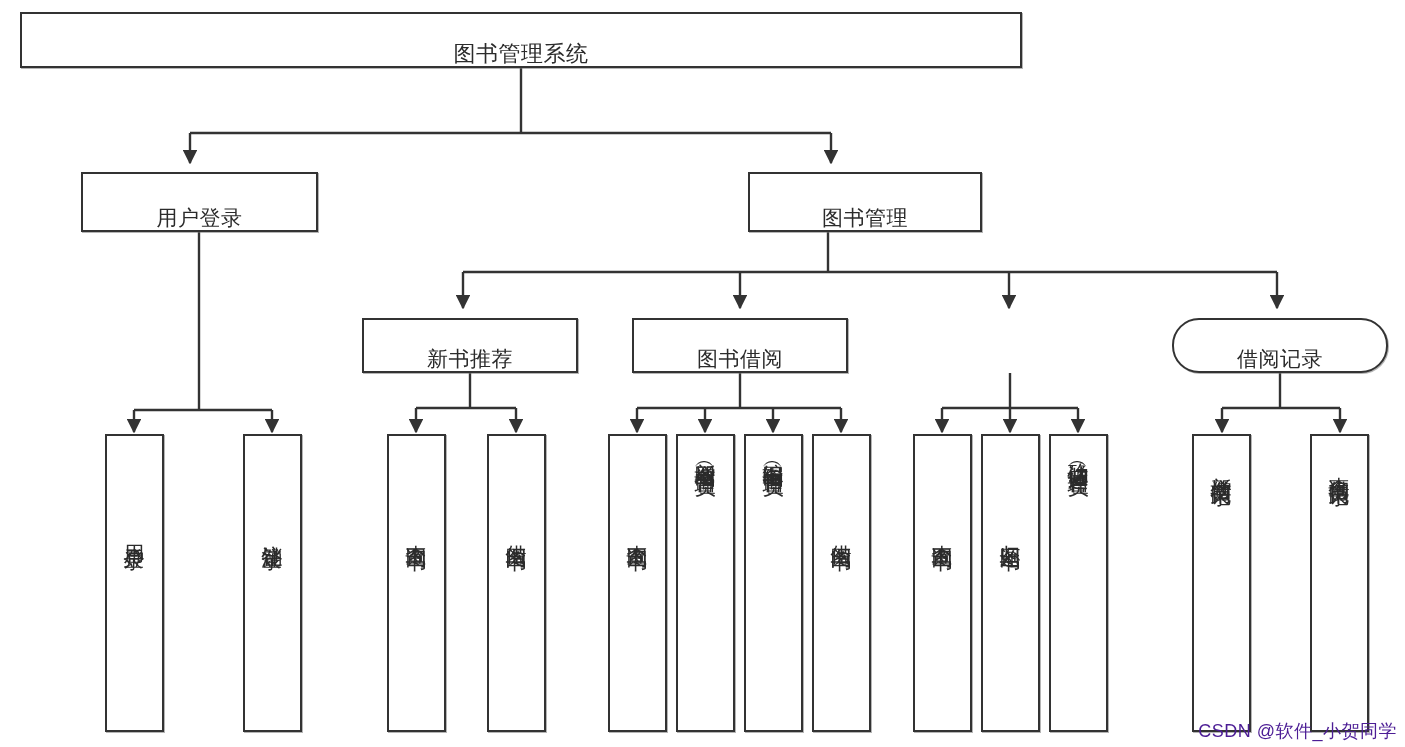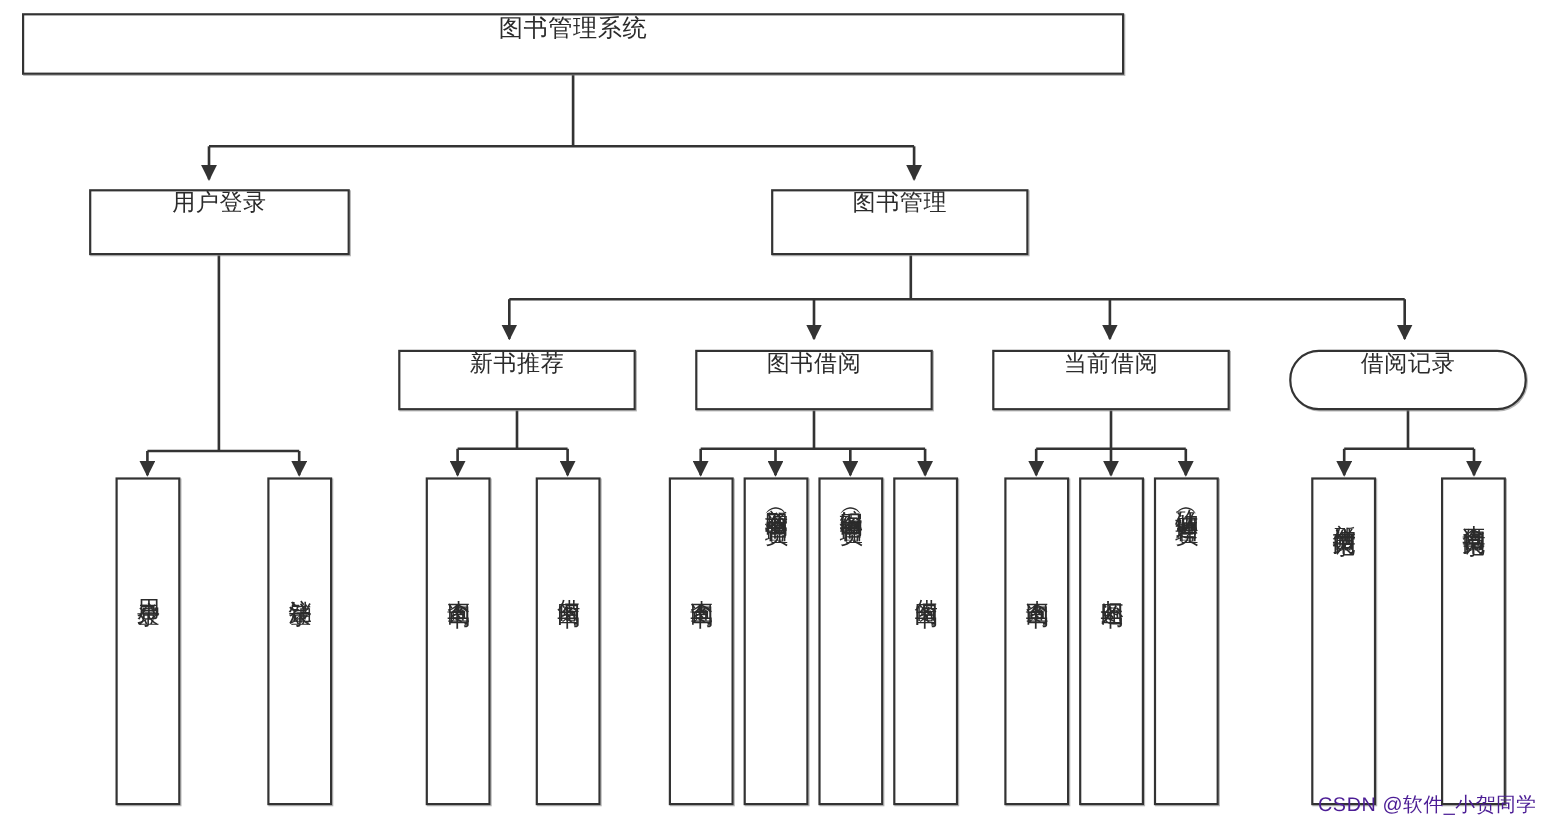--- a/index.html
+++ b/index.html
@@ -26,21 +26,21 @@
     height: 747px;
     pointer-events: none;
   }
   .node {
     position: absolute;
     box-sizing: border-box;
     background: #ffffff;
     border: 2px solid #333333;
     box-shadow: 1px 1px 0 0 rgba(120,120,120,0.55);
     display: flex;
-    align-items: flex-start;
+    align-items: flex-end;
     justify-content: center;
     color: #2b2b2b;
     z-index: 2;
   }
   .node .label {
     display: block;
     text-align: center;
     line-height: 1.08;
     letter-spacing: 0.5px;
   }
@@ -136,33 +136,30 @@
     </g>
   </svg>
 
   <div class="node h root" style="left:20px; top:12px; width:1002px; height:56px;">
     <span class="label">图书管理系统</span>
   </div>
 
   <div class="node h" style="left:81px; top:172px; width:237px; height:60px;">
     <span class="label">用户登录</span>
   </div>
-  <div class="node h" style="left:701px; top:172px; width:234px; height:60px;">
+  <div class="node h" style="left:748px; top:172px; width:234px; height:60px;">
     <span class="label">图书管理</span>
   </div>
 
   <div class="node h" style="left:632px; top:318px; width:216px; height:55px;">
     <span class="label">图书借阅</span>
   </div>
   <div class="node h" style="left:362px; top:318px; width:216px; height:55px;">
     <span class="label">新书推荐</span>
   </div>
-  <div class="node h" style="left:902px; top:318px; width:216px; height:55px;">
-    <span class="label">当前借阅</span>
-  </div>
   <div class="node h" style="left:1172px; top:318px; width:216px; height:55px;border-radius:27px;">
     <span class="label">借阅记录</span>
   </div>
 
   <div class="node v mid" style="left:105px; top:434px; width:59px; height:298px;">
     <span class="label">用户登录</span>
   </div>
   <div class="node v mid" style="left:243px; top:434px; width:59px; height:298px;">
     <span class="label">注销登录</span>
   </div>

